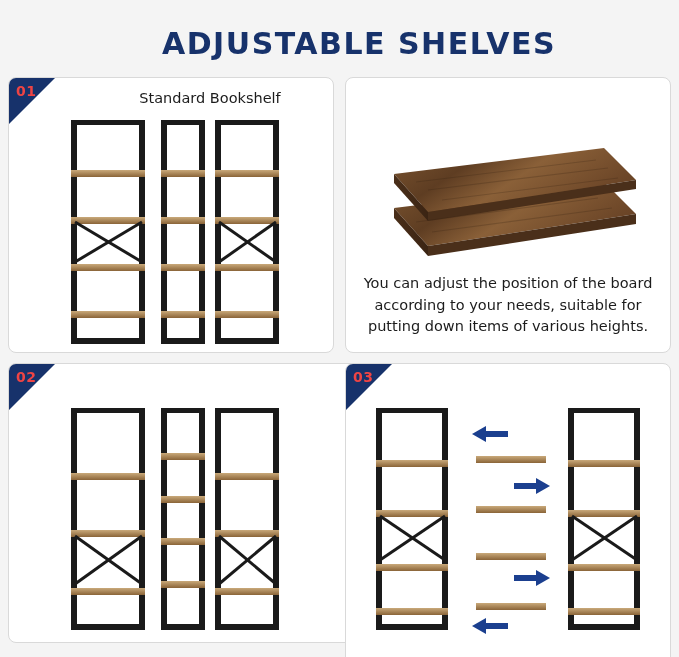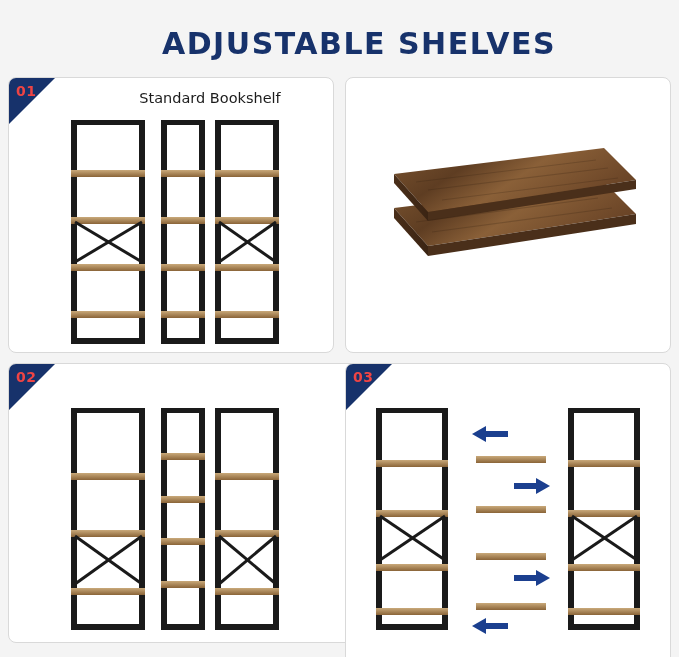--- a/index.html
+++ b/index.html
@@ -195,20 +195,21 @@
 
           <g opacity="0.22" stroke="#2e1c0e" stroke-width="1.2" fill="none">
             <path d="M70,96 L250,74"></path>
             <path d="M82,104 L262,82"></path>
             <path d="M96,114 L272,92"></path>
             <path d="M70,136 L252,112"></path>
             <path d="M86,146 L266,122"></path>
           </g>
         </svg>
       </div>
+      <div class="caption">You can adjust the position of the board according to your needs, suitable for putting down items of various heights.</div>
     </div>
 
     <div class="card card-3">
       <div class="badge"></div>
       <div class="badge-num">02</div>
       <div class="art">
         <svg viewBox="0 0 326 244" width="326" height="244">
           <defs>
             <linearGradient id="w2" x1="0" y1="0" x2="0" y2="1">
               <stop offset="0%" stop-color="#c9a97a"></stop>

